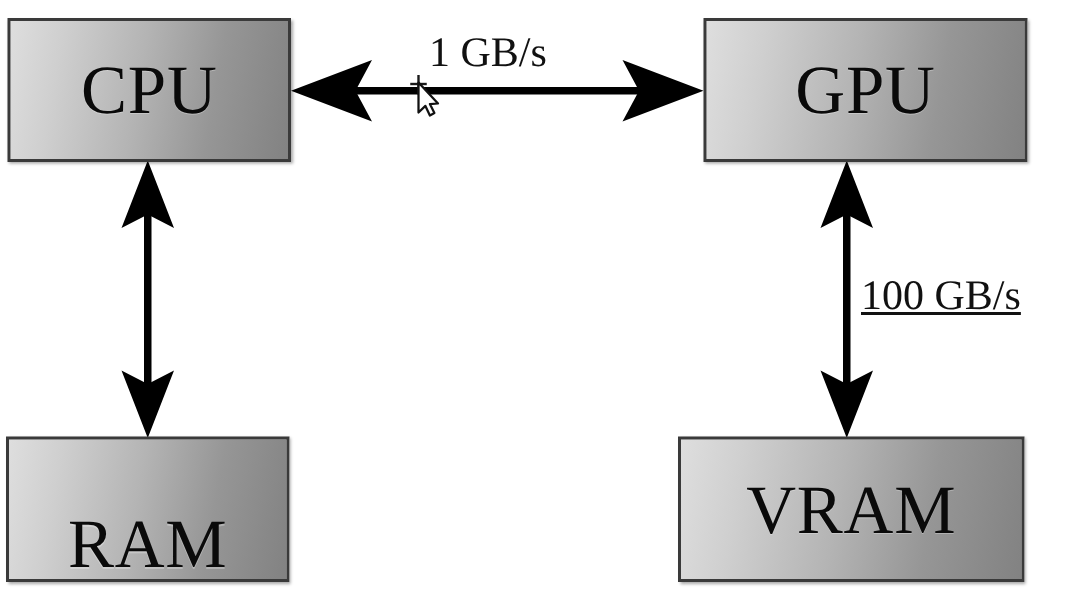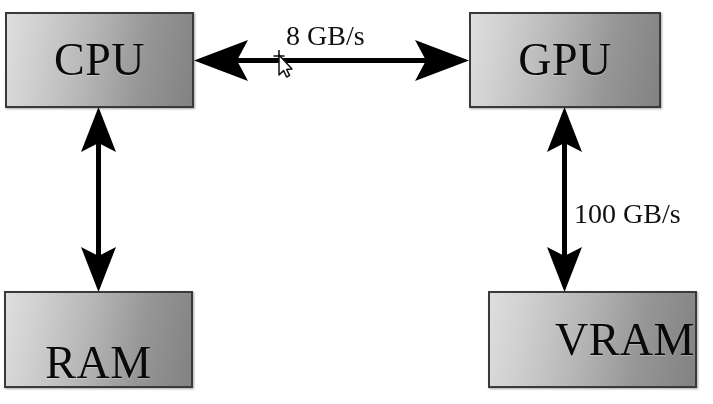--- a/index.html
+++ b/index.html
@@ -33,23 +33,23 @@
     font-family: "Liberation Serif", "DejaVu Serif", serif;
     font-size: 46px;
     line-height: 1;
     color: #0a0a0a;
     letter-spacing: 0.5px;
     user-select: none;
     text-shadow: 0 1px 0 rgba(255,255,255,0.28);
   }
 
   #box-cpu  { left: 5px;   top: 12px;  width: 189px; height: 96px; }
-  #box-gpu  { left: 469px; top: 12px;  width: 192px; height: 96px; }
+  #box-gpu  { left: 469px; top: 12px;  width: 216px; height: 96px; }
   #box-ram  { left: 4px;   top: 291px; width: 189px; height: 97px; align-items: flex-end; }
-  #box-vram { left: 488px; top: 291px; width: 209px; height: 97px; justify-content: flex-end; }
+  #box-vram { left: 452px; top: 291px; width: 231px; height: 97px; }
 
   
   #arrow-layer {
     position: absolute;
     left: 0;
     top: 0;
     width: 713px;
     height: 404px;
     pointer-events: none;
   }
@@ -59,21 +59,21 @@
     position: absolute;
     font-family: "Liberation Serif", "DejaVu Serif", serif;
     font-size: 28px;
     line-height: 1;
     color: #111111;
     white-space: nowrap;
     user-select: none;
   }
   #label-cpu-gpu  { left: 286px; top: 22px; }
   #label-cpu-ram  { left: 110px; top: 184px; }
-  #label-gpu-vram { left: 574px; top: 200px; }
+  #label-gpu-vram { left: 574px; top: 184px; text-decoration: underline; }
 
   
   #mouse-cursor {
     position: absolute;
     left: 272px;
     top: 48px;
     width: 26px;
     height: 32px;
   }
 </style>
@@ -118,21 +118,21 @@
   </div>
 
   <div class="node-box" id="box-ram">
     <span class="node-label">RAM</span>
   </div>
 
   <div class="node-box" id="box-vram">
     <span class="node-label">VRAM</span>
   </div>
 
-  <div class="edge-label" id="label-cpu-gpu">8 GB/s</div>
+  <div class="edge-label" id="label-cpu-gpu">1 GB/s</div>
 
 
   <div class="edge-label" id="label-gpu-vram">100 GB/s</div>
 
   <svg id="mouse-cursor" viewBox="0 0 26 32" width="26" height="32" xmlns="http://www.w3.org/2000/svg">
 
     <g>
       <line x1="7" y1="2" x2="7" y2="15" stroke="#1a1a1a" stroke-width="1.6"></line>
       <line x1="1.5" y1="8" x2="12.5" y2="8" stroke="#1a1a1a" stroke-width="1.6"></line>
     </g>

